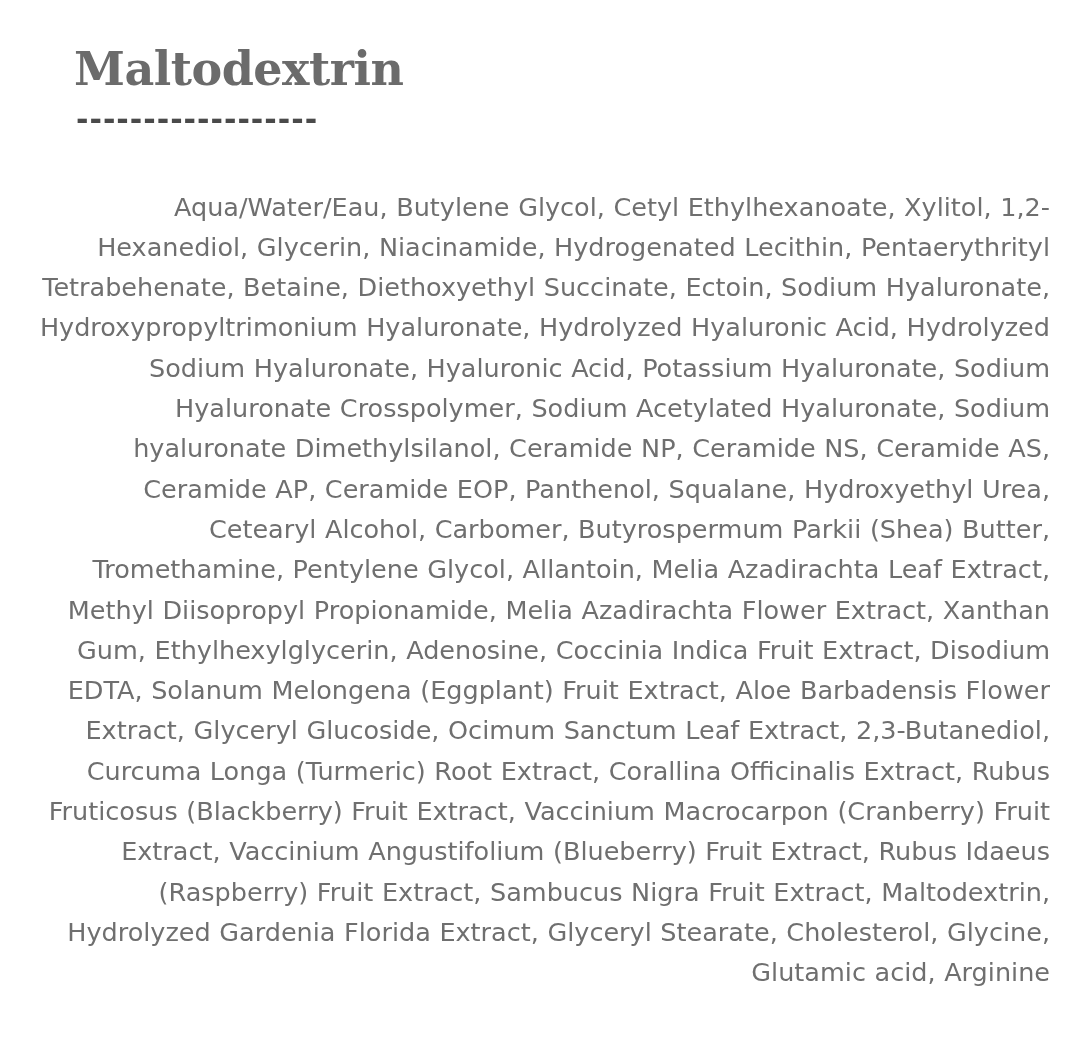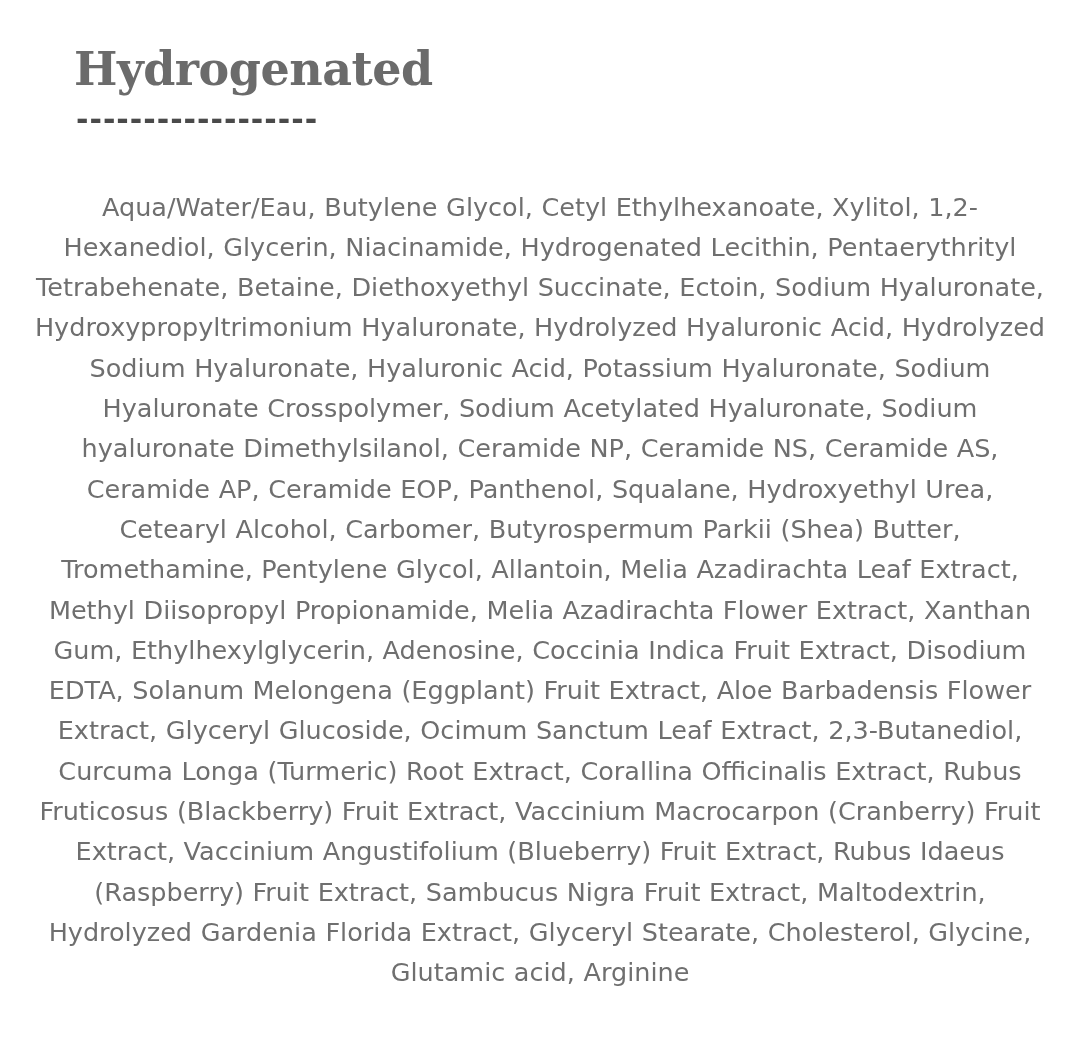--- a/index.html
+++ b/index.html
@@ -40,24 +40,24 @@
     white-space: nowrap;
     overflow: hidden;
     width: 300px;
   }
   .body-text {
     margin-top: 52px;
     font-family: "DejaVu Sans", sans-serif;
     font-size: 25.5px;
     line-height: 40.3px;
     color: #6f6f6f;
-    text-align: center;
+    text-align: right;
     word-spacing: 0.5px;
   }
 </style>
 </head>
 <body>
 
 <div class="page">
-  <h1 class="title">Hydrogenated</h1>
+  <h1 class="title">Maltodextrin</h1>
   <div class="divider">------------------</div>
   <p class="body-text">Aqua/Water/Eau, Butylene Glycol, Cetyl Ethylhexanoate, Xylitol, 1,2-Hexanediol, Glycerin, Niacinamide, Hydrogenated Lecithin, Pentaerythrityl Tetrabehenate, Betaine, Diethoxyethyl Succinate, Ectoin, Sodium Hyaluronate, Hydroxypropyltrimonium Hyaluronate, Hydrolyzed Hyaluronic Acid, Hydrolyzed Sodium Hyaluronate, Hyaluronic Acid, Potassium Hyaluronate, Sodium Hyaluronate Crosspolymer, Sodium Acetylated Hyaluronate, Sodium hyaluronate Dimethylsilanol, Ceramide NP, Ceramide NS, Ceramide AS, Ceramide AP, Ceramide EOP, Panthenol, Squalane, Hydroxyethyl Urea, Cetearyl Alcohol, Carbomer, Butyrospermum Parkii (Shea) Butter, Tromethamine, Pentylene Glycol, Allantoin, Melia Azadirachta Leaf Extract, Methyl Diisopropyl Propionamide, Melia Azadirachta Flower Extract, Xanthan Gum, Ethylhexylglycerin, Adenosine, Coccinia Indica Fruit Extract, Disodium EDTA, Solanum Melongena (Eggplant) Fruit Extract, Aloe Barbadensis Flower Extract, Glyceryl Glucoside, Ocimum Sanctum Leaf Extract, 2,3-Butanediol, Curcuma Longa (Turmeric) Root Extract, Corallina Officinalis Extract, Rubus Fruticosus (Blackberry) Fruit Extract, Vaccinium Macrocarpon (Cranberry) Fruit Extract, Vaccinium Angustifolium (Blueberry) Fruit Extract, Rubus Idaeus (Raspberry) Fruit Extract, Sambucus Nigra Fruit Extract, Maltodextrin, Hydrolyzed Gardenia Florida Extract, Glyceryl Stearate, Cholesterol, Glycine, Glutamic acid, Arginine</p>
 </div>
 
 </body></html>

